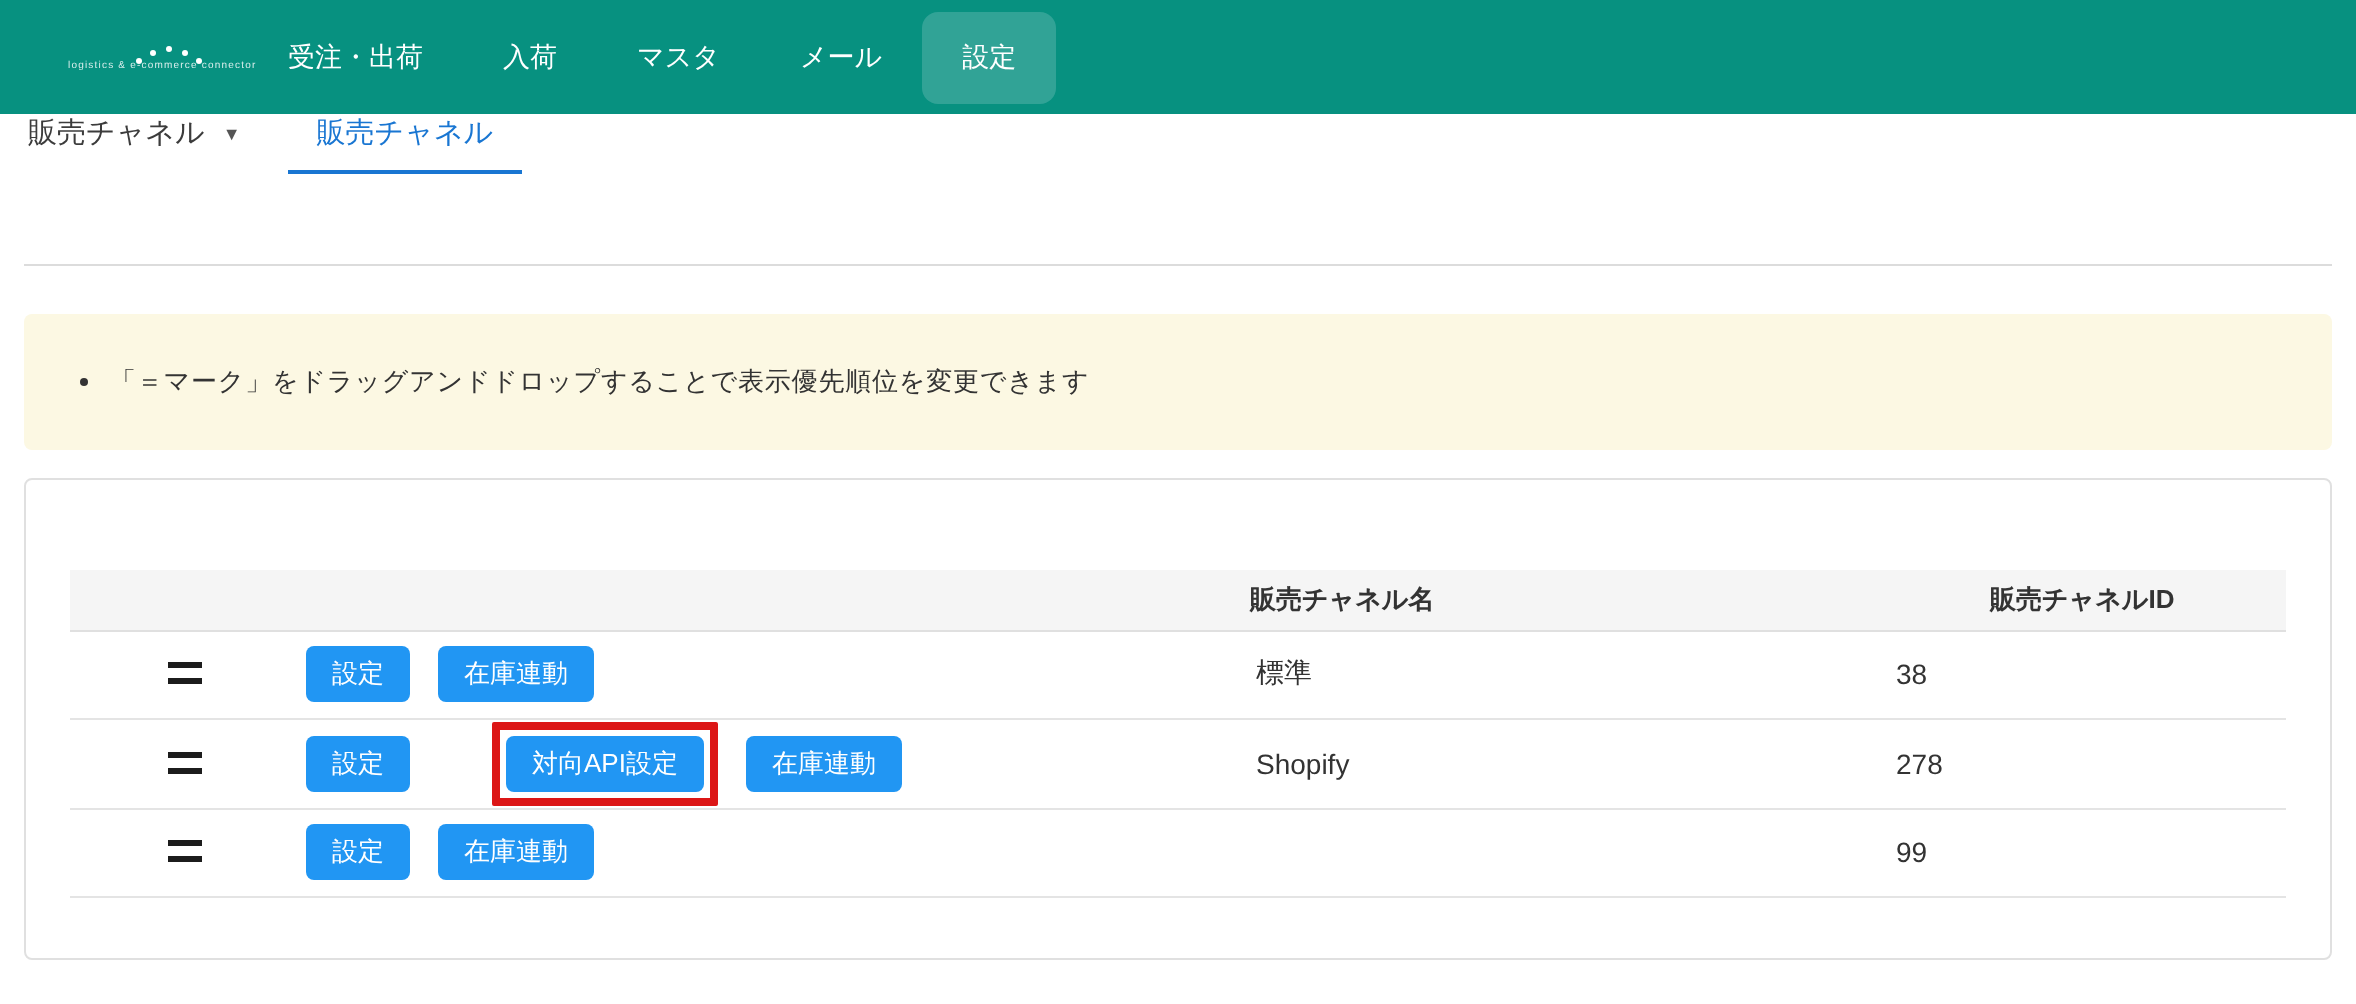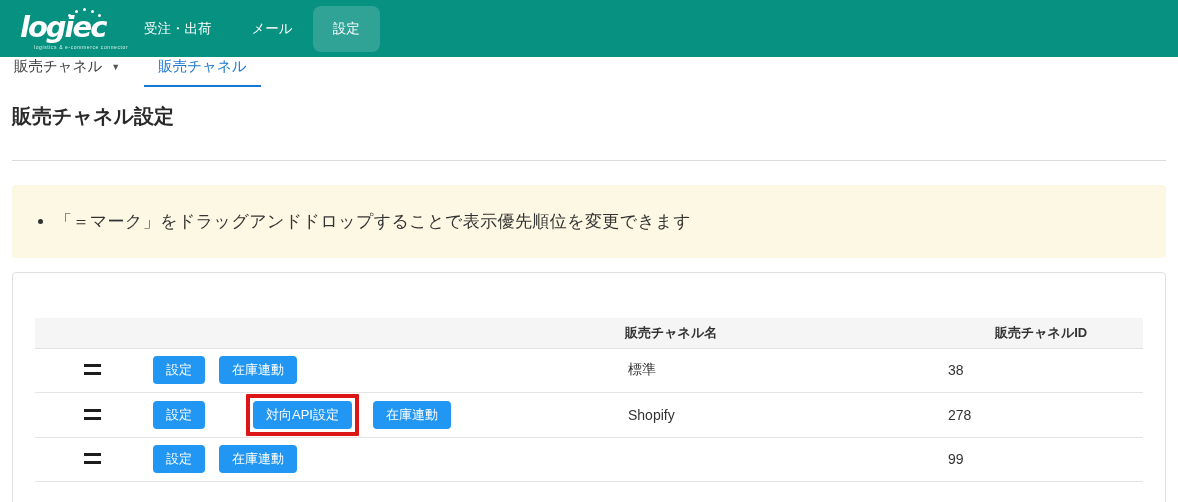--- a/index.html
+++ b/index.html
@@ -105,21 +105,21 @@
     border-top: 1px solid #dcdcdc;
     margin: 31px 12px 0 12px;
   }
   .notice {
     margin: 24px 12px 0 12px;
     background: var(--notice-bg, #fcf8e3);
     border-radius: 4px;
     padding: 25px 16px;
   }
   .notice ul { margin: 0; padding-left: 27px; }
-  .notice li { font-size: 17px; color: #333; letter-spacing: 0.4px; }
+  .notice li { font-size: 13px; color: #333; letter-spacing: 0.4px; }
 
   
   .card {
     margin: 14px 12px 0 12px;
     border: 1px solid #e0e0e0;
     border-radius: 4px;
     padding: 23px 22px 30px 22px;
     background: #fff;
   }
   .card-title {
@@ -191,40 +191,40 @@
 
 <header class="topnav">
   <div class="logo">
     <span class="logo-dots">
         <i></i>
         <i></i>
         <i></i>
         <i></i>
         <i></i>
       </span>
-    <div class="logo-text">logiec</div>
     <div class="logo-tagline">logistics &amp; e-commerce connector</div>
   </div>
   <nav class="nav-items">
       <div class="nav-item">受注・出荷</div>
+      <div class="nav-item">入荷</div>
+      <div class="nav-item">マスタ</div>
       <div class="nav-item">メール</div>
       <div class="nav-item active">設定</div>
     </nav>
 </header>
 
 <main>
   <div class="crumb-row">
     <div class="dropdown">
       <span>販売チャネル</span>
       <span class="caret">▼</span>
     </div>
     <div class="tab">販売チャネル</div>
   </div>
 
-  <h1 class="page-title">販売チャネル設定</h1>
 
   <hr class="divider">
 
   <div class="notice">
     <ul>
         <li>「＝マーク」をドラッグアンドドロップすることで表示優先順位を変更できます</li>
       </ul>
   </div>
 
   <section class="card">

